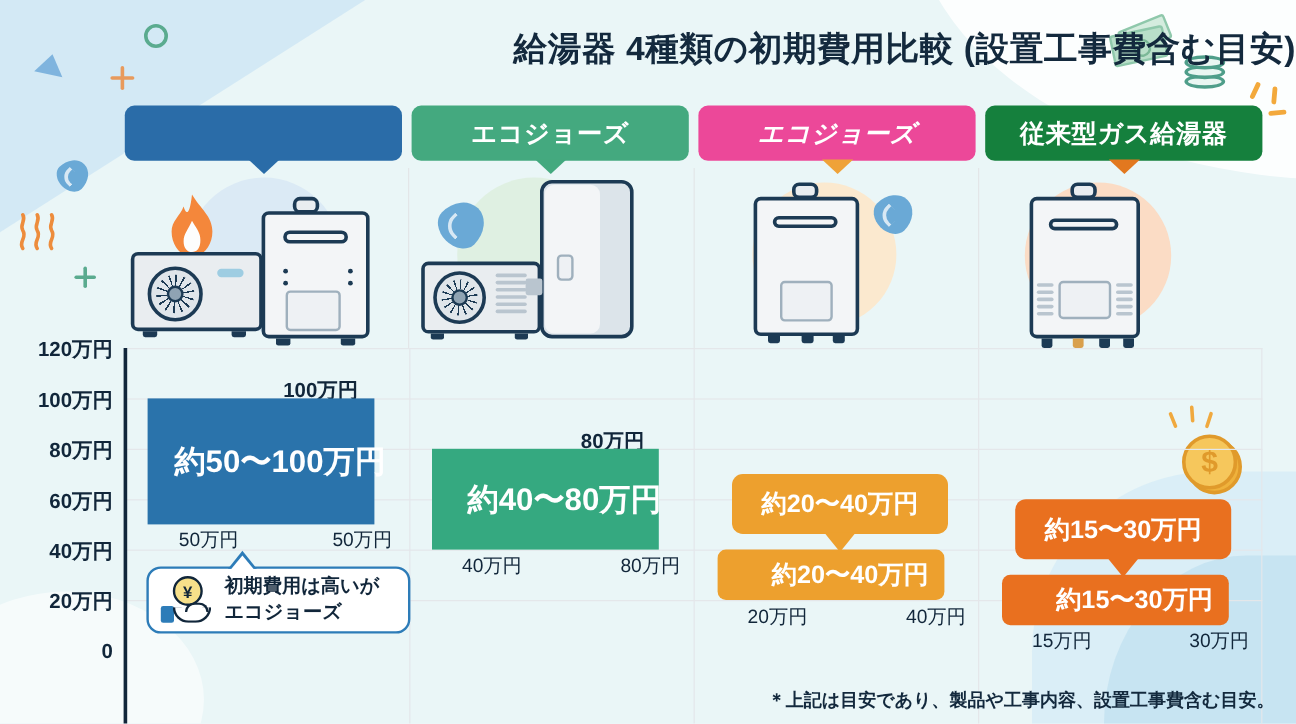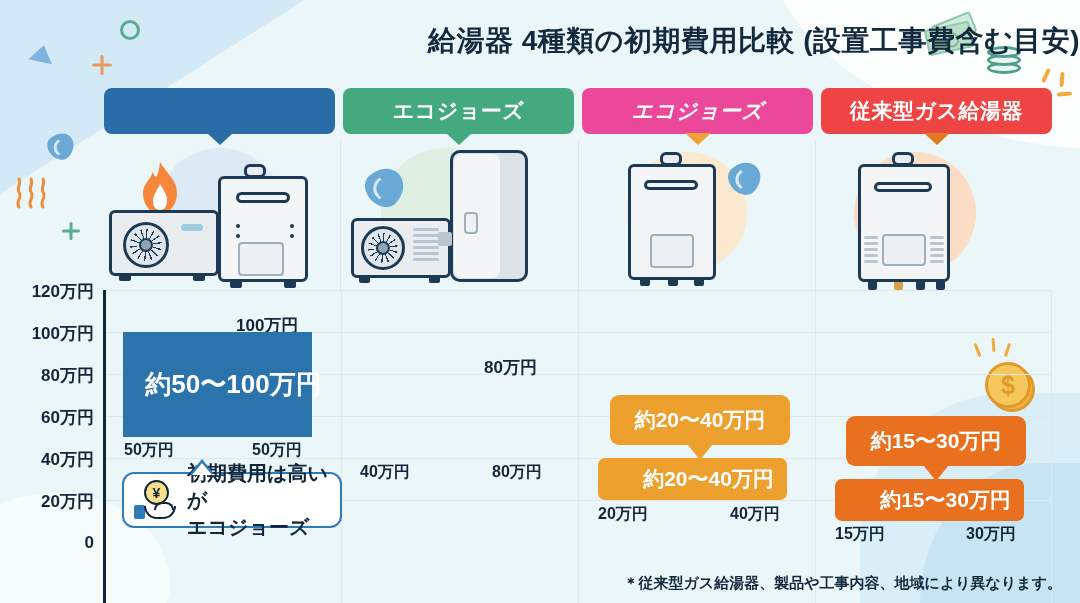--- a/index.html
+++ b/index.html
@@ -110,21 +110,21 @@
   .axis-y { position:absolute; left:-1px; top:0; bottom:0; width:3px; background:#11263a; }
   .axis-x { position:absolute; left:-1px; right:0; bottom:0; height:3px; background:#11263a; }
   .ylab { position:absolute; width:92px; text-align:right; font-size:17px; font-weight:700; color:#11263a; }
 
   .bar { position:absolute; color:#fff; display:flex; align-items:center; justify-content:center;
          font-weight:700; white-space:nowrap; }
   .bar .amt { font-size:26px;margin-left:32px; }
   .bar.rounded { border-radius:7px; }
 
   .cap-top { position:absolute; font-size:17px; font-weight:700; color:#11263a; white-space:nowrap; }
-  .cap-bot { position:absolute; font-size:16px; font-weight:700; color:#11263a; white-space:nowrap; }
+  .cap-bot { position:absolute; font-size:16px; font-weight:400; color:#11263a; white-space:nowrap;margin-left:25px; }
 
   .callout {
     position:absolute; border-radius:9px; color:#fff; font-weight:700;
     display:flex; align-items:center; justify-content:center; white-space:nowrap;
   }
   .callout .tail {
     position:absolute; left:50%; bottom:-15px; transform:translateX(-50%);
     width:0; height:0; border-left:13px solid transparent; border-right:13px solid transparent;
     border-top:16px solid currentColor;
   }
@@ -137,21 +137,21 @@
   .note-box .tail-out {
     position:absolute; left:66px; top:-15px; width:0; height:0;
     border-left:12px solid transparent; border-right:12px solid transparent;
     border-bottom:15px solid #2d7cb8;
   }
   .note-box .tail-in {
     position:absolute; left:68px; top:-11px; width:0; height:0;
     border-left:10px solid transparent; border-right:10px solid transparent;
     border-bottom:12px solid #fff;
   }
-  .note-text { font-size:20px; font-weight:700; color:#11263a; line-height:1.35; }
+  .note-text { font-size:16px; font-weight:700; color:#11263a; line-height:1.35; }
 
   .yen-hand { position:relative; width:44px; height:40px; flex:none; }
   .yen-coin {
     position:absolute; left:10px; top:0; width:25px; height:25px; border-radius:50%;
     background:#f7e08a; border:2px solid #11263a; color:#11263a;
     font-size:14px; font-weight:700; display:flex; align-items:center; justify-content:center;
   }
   .hand-cuff { position:absolute; left:0; top:25px; width:11px; height:14px; background:#2d7cb8; border-radius:2px; }
   .hand-palm {
     position:absolute; left:10px; top:26px; width:32px; height:13px;
@@ -232,21 +232,21 @@
       <span class="notch" style="color:#2a6ca8;"></span>
     </div>
     <div class="tab" style="background:#44a97f;">
       <span>エコジョーズ</span>
       <span class="notch" style="color:#44a97f;"></span>
     </div>
     <div class="tab" style="background:#ec4899;font-style:italic;">
       <span>エコジョーズ</span>
       <span class="notch" style="color:#efa238;"></span>
     </div>
-    <div class="tab" style="background:#ef4444;">
+    <div class="tab" style="background:#15803d;">
       <span>従来型ガス給湯器</span>
       <span class="notch" style="color:#e2781f;"></span>
     </div>
   </div>
 
   <div class="illus-row">
 
     <div class="illus-cell">
       <div class="blob" style="left:52px; top:8px; width:128px; height:128px; background:#dbeaf5;"></div>
 
@@ -400,20 +400,23 @@
         <span class="hand-palm"></span>
         <span class="hand-fing"></span>
       </span>
       <span class="note-text">
         <span>初期費用は高いが</span><br>
         <span>エコジョーズ</span>
       </span>
     </div>
 
     <div class="cap-top" style="left:380px; top:66px;">80万円</div>
+    <div class="bar" style="left:256px; top:84px; width:189px; height:84px; background:#35a980;">
+      <span class="amt">約40〜80万円</span>
+    </div>
     <div class="cap-bot" style="left:256px; top:172px;">40万円</div>
     <div class="cap-bot" style="left:388px; top:172px;">80万円</div>
 
     <div class="callout" style="left:506px; top:105px; width:180px; height:50px; background:#eda02e; color:#eda02e;">
       <span class="amt" style="color:#fff;">約20〜40万円</span>
       <span class="tail"></span>
     </div>
     <div class="bar rounded" style="left:494px; top:168px; width:189px; height:42px; background:#eda02e;">
       <span class="amt" style="font-size:21px;">約20〜40万円</span>
     </div>
@@ -424,14 +427,14 @@
       <span class="amt" style="color:#fff;">約15〜30万円</span>
       <span class="tail"></span>
     </div>
     <div class="bar rounded" style="left:731px; top:189px; width:189px; height:42px; background:#e9701f;">
       <span class="amt" style="font-size:21px;">約15〜30万円</span>
     </div>
     <div class="cap-bot" style="left:731px; top:234px;">15万円</div>
     <div class="cap-bot" style="left:862px; top:234px;">30万円</div>
   </div>
 
-  <div class="footer-note">＊従来型ガス給湯器、製品や工事内容、地域により異なります。</div>
+  <div class="footer-note">＊上記は目安であり、製品や工事内容、設置工事費含む目安。</div>
 </div>
 
 </body></html>

